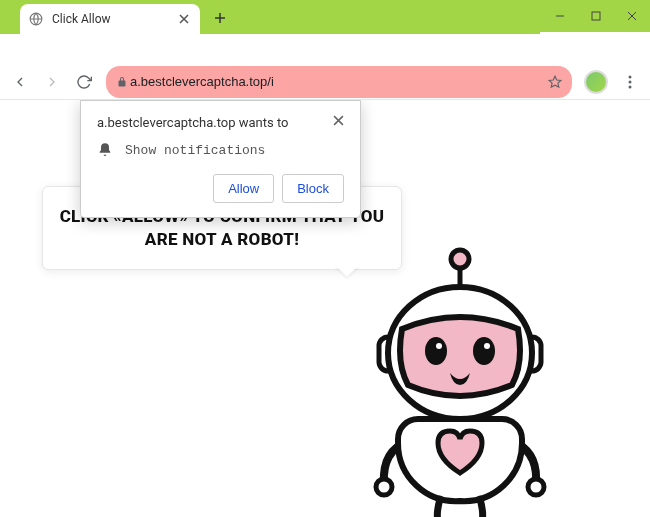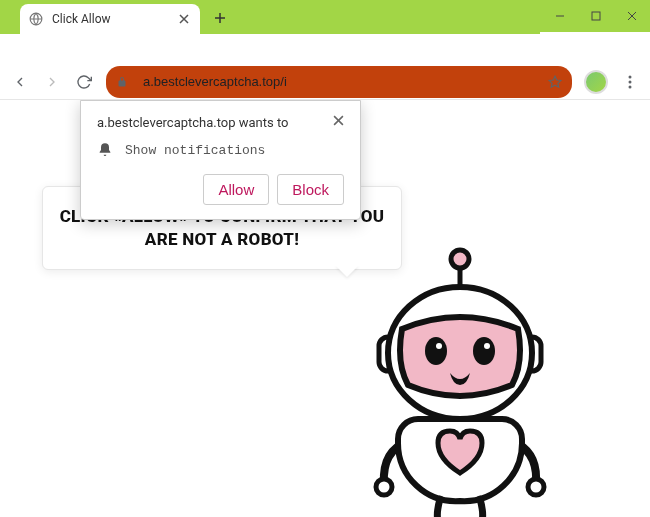--- a/index.html
+++ b/index.html
@@ -16,39 +16,39 @@
     .tab { background: #fff; height: 30px; min-width: 180px; border-radius: 8px 8px 0 0; display: flex; align-items: center; padding: 0 8px; gap: 8px; font-size: 12px; color: #333; position: relative; }
     .tab .favicon { width: 16px; height: 16px; display: flex; align-items: center; justify-content: center; color: #666; }
     .tab .title { flex: 1; }
     .tab .close { width: 16px; height: 16px; display: flex; align-items: center; justify-content: center; color: #555; border-radius: 50%; }
     .newtab { width: 28px; height: 28px; display: flex; align-items: center; justify-content: center; color: #333; margin-left: 6px; margin-bottom: 2px; border-radius: 50%; }
     
     
     .toolbar { background: #fff; height: 36px; display: flex; align-items: center; padding: 0 6px; gap: 4px; border-bottom: 1px solid #e6e6e6; margin-top: 32px; }
     .nav-btn { width: 28px; height: 28px; display: flex; align-items: center; justify-content: center; color: #5f6368; border-radius: 50%; }
     .nav-btn.disabled { color: #bbb; }
-    .omnibox { flex: 1; height: 32px; background: #c2410c; border-radius: 14px; display: flex; align-items: center; padding: 0 10px; gap: 15px; margin: 0 4px; }
+    .omnibox { flex: 1; height: 32px; background: #fca5a5; border-radius: 14px; display: flex; align-items: center; padding: 0 10px; gap: 2px; margin: 0 4px; }
     .omnibox .lock { color: #5f6368; font-size: 12px; }
     .omnibox .url { font-size: 13px; color: #202124; border: none; background: transparent; flex: 1; outline: none; }
     .omnibox .star { color: #5f6368; }
     .avatar { width: 24px; height: 24px; border-radius: 50%; background: linear-gradient(135deg, #7bc96f, #a2d646); border: 2px solid #ddd; margin: 0 4px; }
     .menu-dots { width: 28px; height: 28px; display: flex; align-items: center; justify-content: center; color: #5f6368; }
     
     
     .content { position: relative; height: calc(517px - 68px); background: #fff; overflow: hidden; }
     
     
     .perm-prompt { position: absolute; top: 0; left: 80px; width: 281px; background: #fff; border: 1px solid #ccc; border-radius: 0 0 4px 4px; box-shadow: 0 4px 16px rgba(0,0,0,0.2); padding: 14px 16px; z-index: 10; }
     .perm-head { display: flex; align-items: flex-start; justify-content: space-between; }
     .perm-title { font-size: 13px; color: #333; }
     .perm-close { color: #666; cursor: default; font-size: 14px; line-height: 1; }
     .perm-row { display: flex; align-items: center; gap: 12px; margin: 12px 0 16px; color: #555; font-size: 13px; font-family: Liberation Mono, monospace; }
     .perm-row .bell { font-size: 15px; }
     .perm-actions { display: flex; gap: 8px; justify-content: flex-end; }
-    .perm-btn { border: 1px solid #ccc; background: #fff; color: #be185d; font-size: 15px; padding: 6px 14px; border-radius: 3px; cursor: default; }
+    .perm-btn { border: 1px solid #ccc; background: #fff; color: #1d4ed8; font-size: 13px; padding: 6px 14px; border-radius: 3px; cursor: default; }
     
     
     .bubble-wrap { position: absolute; top: 86px; left: 42px; width: 360px; }
     .bubble { background: #fff; border: 1px solid #e6e6e6; border-radius: 6px; box-shadow: 0 2px 10px rgba(0,0,0,0.08); padding: 18px 16px; text-align: center; font-weight: 800; font-size: 17px; letter-spacing: 0.3px; color: #111; line-height: 1.35; position: relative; }
     .bubble::after { content: ''; position: absolute; bottom: -20px; right: 42px; width: 0; height: 0; border: 12px solid transparent; border-top-color: #fff; filter: drop-shadow(0 2px 1px rgba(0,0,0,0.06)); }
     
     
     .robot { position: absolute; bottom: 8px; right: 60px; width: 260px; height: 300px; }
     
     svg { display: block; }

